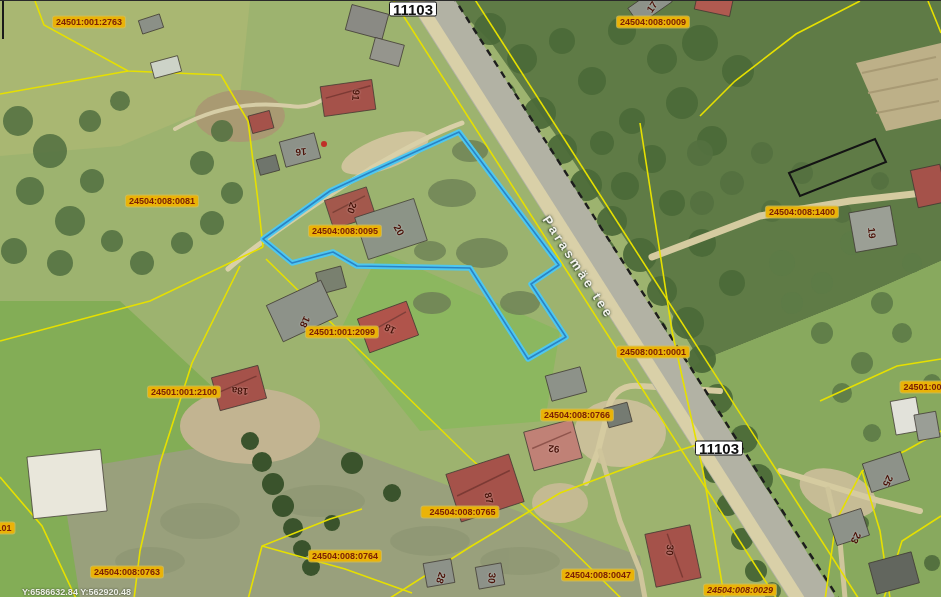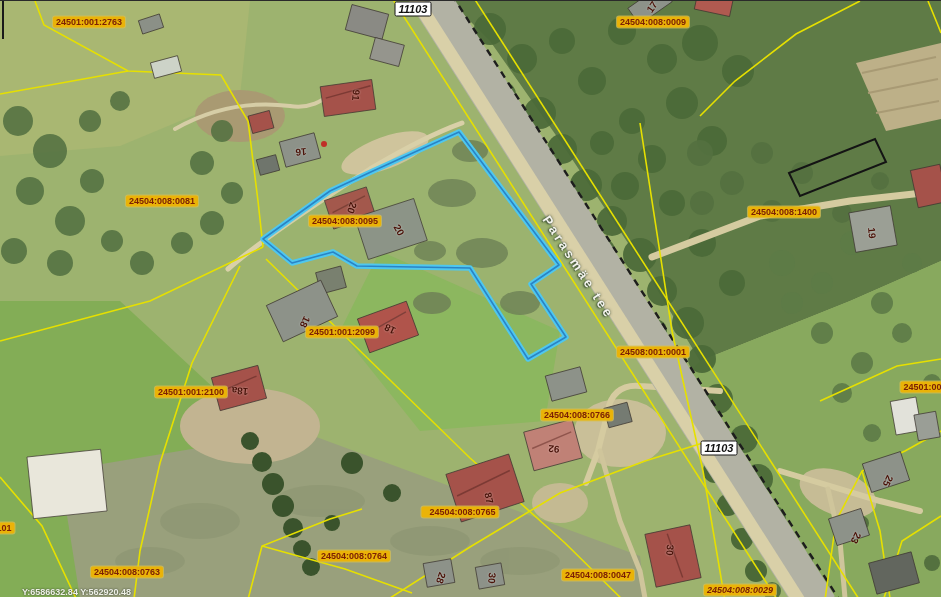--- a/index.html
+++ b/index.html
@@ -9,22 +9,22 @@
   #map svg{position:absolute;left:0;top:0;}
   #label-layer{position:absolute;left:0;top:0;width:100%;height:100%;}
   .parcel-label{position:absolute;transform:translate(-50%,-50%);
     background:#eab308;color:#7c2004;font-weight:bold;font-size:9px;
     line-height:11px;padding:0 3px;border-radius:2px;white-space:nowrap;
     box-shadow:0 0 0 1px rgba(214,192,86,.75);}
   .house-number{position:absolute;color:#4a1208;font-weight:bold;font-size:10px;
     white-space:nowrap;text-shadow:0 0 2px rgba(255,255,255,.55);}
   .road-badge{position:absolute;transform:translate(-50%,-50%);
     background:#ffffff;border:1.5px solid #151515;color:#111;
-    font-weight:bold;font-size:11px;line-height:11px;padding:1px 3px;border-radius:2px;
-    white-space:nowrap;font-style:italic;}
+    font-weight:bold;font-size:15px;line-height:11px;padding:1px 3px;border-radius:2px;
+    white-space:nowrap;}
   .road-name{position:absolute;left:552px;top:212px;color:#f4f4ee;
     font-weight:bold;font-size:13px;letter-spacing:3px;white-space:nowrap;
     transform:rotate(57deg);transform-origin:0 0;
     text-shadow:0 1px 2px rgba(35,55,35,.9),0 0 3px rgba(35,55,35,.85);}
   .coords{position:absolute;left:22px;top:586px;color:#eef0e6;
     font-weight:bold;font-size:9px;white-space:nowrap;
     text-shadow:0 0 2px rgba(30,40,30,.9);}
 </style>
 </head>
 <body>
@@ -266,28 +266,28 @@
       <polygon points="263,238 330,190 373,170 459,131 559,264 531,283 566,336 528,358 470,267 357,265 333,251 292,262" fill="none" stroke="#2a84c6" stroke-width="1.6" stroke-linejoin="round"></polygon>
     </g>
   </svg>
 
   <div id="label-layer">
     <div class="road-name">Parasmäe tee</div>
     <div class="coords">Y:6586632.84 Y:562920.48</div>
   <div class="parcel-label" style="left: 89px; top: 21px;">24501:001:2763</div>
       <div class="parcel-label" style="left: 653px; top: 21px;">24504:008:0009</div>
       <div class="parcel-label" style="left: 162px; top: 200px;">24504:008:0081</div>
-      <div class="parcel-label" style="left: 345px; top: 220px;">24504:008:0095</div>
-      <div class="parcel-label" style="left: 784px; top: 211px;">24504:008:1400</div>
+      <div class="parcel-label" style="left: 345px; top: 230px;">24504:008:0095</div>
+      <div class="parcel-label" style="left: 802px; top: 211px;">24504:008:1400</div>
       <div class="parcel-label" style="left: 653px; top: 351px;">24508:001:0001</div>
       <div class="parcel-label" style="left: 342px; top: 331px;">24501:001:2099</div>
-      <div class="parcel-label" style="left: 191px; top: 391px;">24501:001:2100</div>
+      <div class="parcel-label" style="left: 184px; top: 391px;">24501:001:2100</div>
       <div class="parcel-label" style="left: 577px; top: 414px; text-align: right;">24504:008:0766</div>
       <div class="parcel-label" style="left: 460px; top: 511px; padding-left: 8px;">24504:008:0765</div>
-      <div class="parcel-label" style="left: 354px; top: 555px; text-align: center;">24504:008:0764</div>
+      <div class="parcel-label" style="left: 345px; top: 555px; text-align: center;">24504:008:0764</div>
       <div class="parcel-label" style="left: 127px; top: 571px; text-align: center;">24504:008:0763</div>
       <div class="parcel-label" style="left: 598px; top: 574px;">24504:008:0047</div>
       <div class="parcel-label" style="left: 740px; top: 589px; font-style: italic;">24504:008:0029</div>
       <div class="parcel-label" style="left: 925px; top: 386px;">24501:001</div>
       <div class="parcel-label" style="left: 4px; top: 527px;">101</div>
       <div class="house-number" style="left: 652px; top: 6px; transform: translate(-50%, -50%) rotate(-55deg);">17</div>
       <div class="house-number" style="left: 356px; top: 94px; transform: translate(-50%, -50%) rotate(95deg);">91</div>
       <div class="house-number" style="left: 301px; top: 151px; transform: translate(-50%, -50%) rotate(175deg);">16</div>
       <div class="house-number" style="left: 352px; top: 207px; transform: translate(-50%, -50%) rotate(110deg);">20</div>
       <div class="house-number" style="left: 399px; top: 229px; transform: translate(-50%, -50%) rotate(60deg);">20</div>

